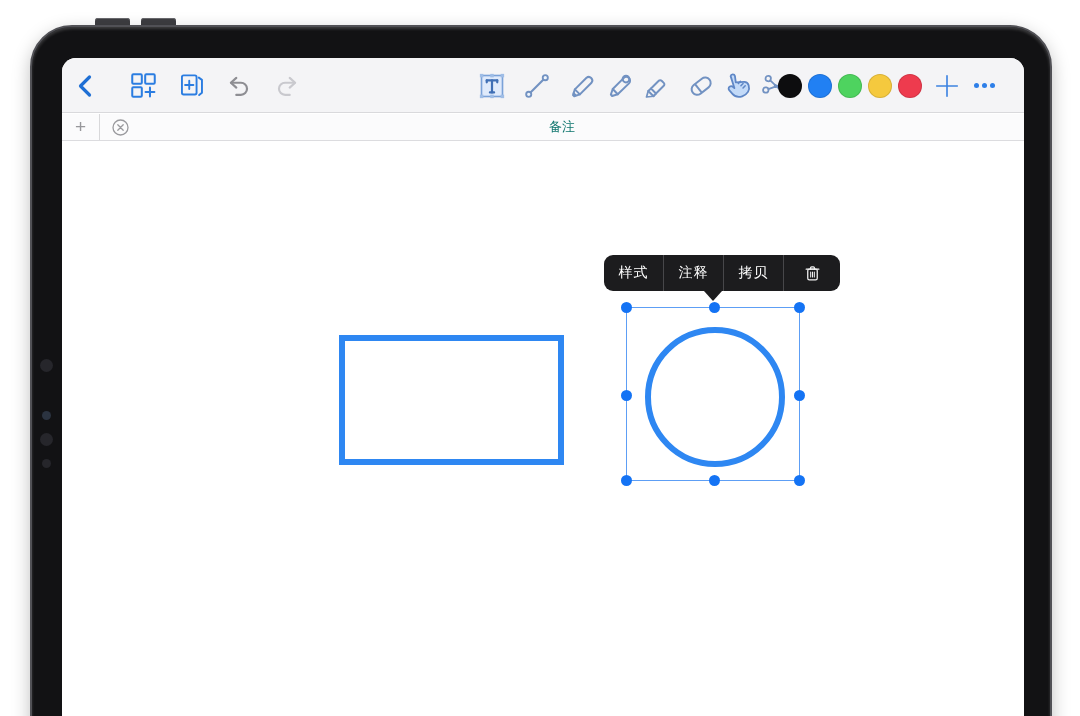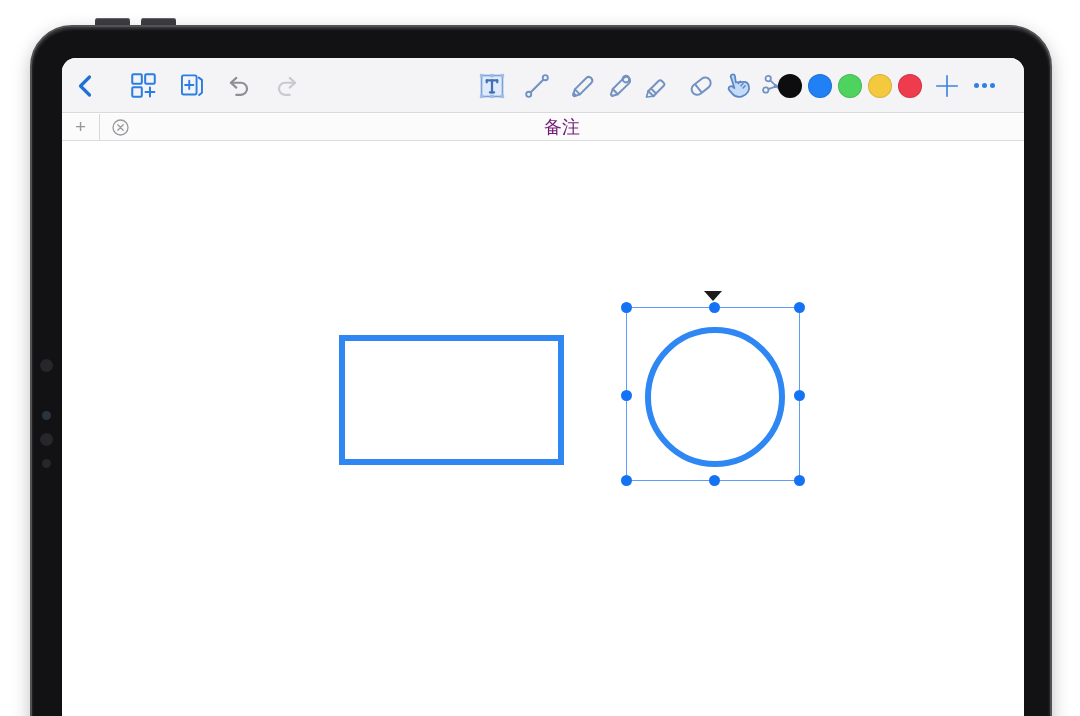--- a/index.html
+++ b/index.html
@@ -44,21 +44,21 @@
   .dots3 span { width:5px; height:5px; border-radius:50%; background:#2e7fe8; }
 
   
   .tabbar { position:absolute; left:0; top:56px; width:962px; height:27px;
     background:#fbfbfc; border-bottom:1px solid #dcdcdf; display:flex; }
   .newtab { width:38px; height:100%; border-right:1px solid #d8d8da;
     display:flex; align-items:center; justify-content:center;
     color:#97979b; font-size:19px; font-weight:300; }
   .tab { position:relative; flex:1; display:flex; align-items:center; }
   .tab-close { position:absolute; left:12px; top:5px; width:17px; height:17px; }
-  .tab-title { width:100%; text-align:center; font-size:18px; color:#701a75; }
+  .tab-title { width:100%; text-align:center; font-size:13px; color:#0f766e; }
 
   
   .canvas { position:absolute; left:0; top:84px; width:962px; height:622px; background:#fff; }
 
   .shape-rect { position:absolute; left:277px; top:193px; width:225px; height:130px;
     border:6px solid #2e87f2; background:transparent; }
   .shape-circle { position:absolute; left:583px; top:185px; width:140px; height:140px;
     border:6px solid #2e87f2; border-radius:50%; background:transparent; }
 
   .selbox { position:absolute; left:564px; top:165px; width:174px; height:174px;
@@ -276,18 +276,33 @@
           <div class="handle h-ne"></div>
           <div class="handle h-w"></div>
           <div class="handle h-e"></div>
           <div class="handle h-sw"></div>
           <div class="handle h-s"></div>
           <div class="handle h-se"></div>
         </div>
 
         <div class="shape-circle"></div>
 
+        <div class="ctxmenu">
+          <div class="ctx-item">样式</div>
+          <div class="ctx-item">注释</div>
+          <div class="ctx-item">拷贝</div>
+          <div class="ctx-item">
+            <svg width="19" height="19" viewBox="0 0 24 24">
+              <g fill="none" stroke="#f2f2f2" stroke-width="1.6" stroke-linecap="round" stroke-linejoin="round">
+                <path d="M4 6.5 H 20"></path>
+                <path d="M9.5 6.5 v-1.5 a1.5 1.5 0 0 1 1.5 -1.5 h2 a1.5 1.5 0 0 1 1.5 1.5 v1.5"></path>
+                <rect x="6" y="6.5" width="12" height="13.5" rx="2"></rect>
+                <path d="M9.7 10 v 6.5 M12 10 v 6.5 M14.3 10 v 6.5" stroke-width="1.3"></path>
+              </g>
+            </svg>
+          </div>
+        </div>
         <div class="ctx-arrow" style="left:642px;"></div>
 
       </div>
     </div>
   </div>
 </div>
 
 </body></html>

